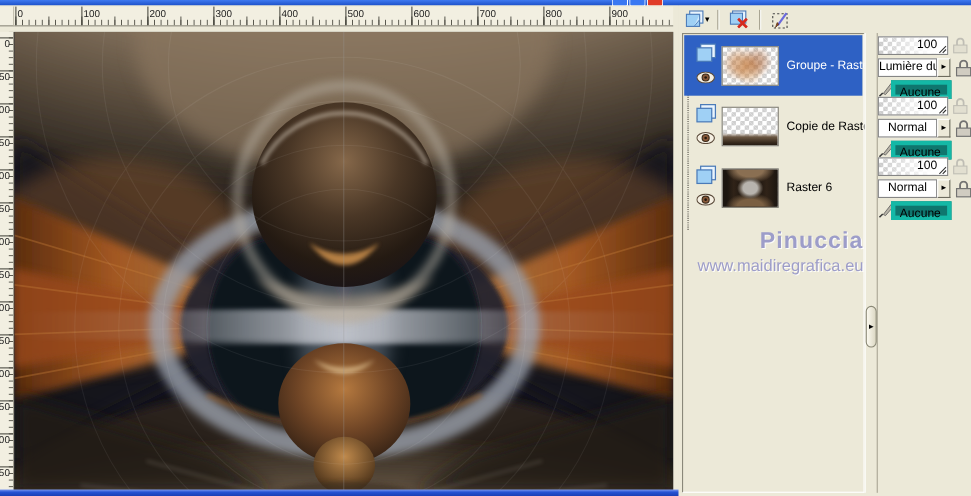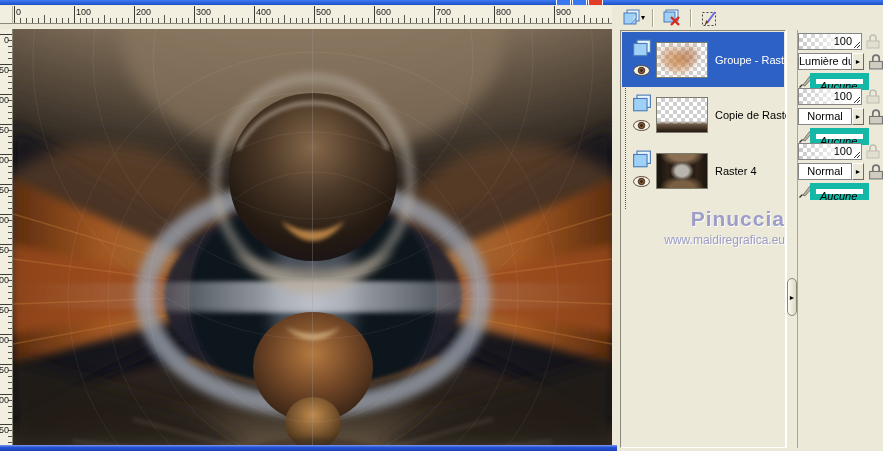--- a/index.html
+++ b/index.html
@@ -79,21 +79,21 @@
       radial-gradient(ellipse 34% 42% at 50% 50%, #b8b4ae 0 38%, #6a6055 55%, transparent 70%),
       radial-gradient(ellipse 60% 50% at 50% 0%, #8a6f52 0 40%, transparent 75%),
       radial-gradient(ellipse 60% 50% at 50% 100%, #7a5f42 0 40%, transparent 75%),
       linear-gradient(to right, #1c1610 0 8%, #302318 20%, #15100c 45%, #15100c 55%, #302318 80%, #1c1610 100%);
     background-color:#17120d; }
   .lrow .label { margin-left:7px; white-space:nowrap; }
 
   .watermark { position:absolute; left:0; top:176px; width:164px; text-align:right;
     color:#9d9dc9; text-shadow:1px 1px 0 rgba(255,255,255,.85); }
   .watermark .t1 { font-size:21px; font-weight:bold; letter-spacing:1px; }
-  .watermark .t2 { font-size:12px; margin-top:2px; }
+  .watermark .t2 { font-size:15px; margin-top:2px; }
 
   .splitter { position:absolute; left:169px; top:25px; width:12px; height:418px;
     background:#ece9d8; border-left:1px solid #fff; border-right:1px solid #a9a593; }
   .split-handle { position:absolute; left:0px; top:248px; width:10px; height:38px;
     background:linear-gradient(to right,#fbf9ef,#dcd8c4); border:1px solid #8a8876;
     border-radius:5px; display:flex; align-items:center; justify-content:center;
     font-size:7px; color:#000; cursor:pointer; }
 
   .controls { position:absolute; left:181px; top:25px; width:85px; height:418px; }
   .cgroup { position:absolute; left:0; width:100px; }
@@ -108,22 +108,22 @@
     cursor:pointer; }
   .opacity-val { position:absolute; right:9px; top:1px; font-size:11px; }
   .grip { position:absolute; right:0; bottom:0; }
   .blend-combo { width:54px; height:17px; border:1px solid #858585; background:#fff;
     text-align:center; line-height:15px; overflow:hidden; white-space:nowrap; cursor:pointer; }
   .blend-arrow { width:12px; height:17px; margin-left:0; background:#ece9d8;
     border:1px solid; border-color:#fff #6d6b5e #6d6b5e #fff; font-size:7px;
     display:flex; align-items:center; justify-content:center; cursor:pointer; }
   .lock { opacity:.95; margin-left:4px; flex:none; }
   .faint { opacity:.45; }
-  .link-tab { height:17px; border:6px solid #14b8a6; background:#ffffff; padding:0 6px 0 4px;
-    line-height:15px; margin-left:-3px; cursor:pointer;font-style:italic; }
+  .link-tab { height:17px; border:4px solid #14b8a6; background:#0f766e; padding:0 6px 0 4px;
+    line-height:15px; margin-left:-3px; cursor:pointer; }
 </style>
 </head>
 <body>
 
 <div class="titlebar">
   <div class="winbtn" style="left:556px; background:#3a78f2;"></div>
   <div class="winbtn" style="left:572px; background:#3a78f2;"></div>
   <div class="winbtn" style="left:588px; background:#e03c28;"></div>
 </div>
 
@@ -327,21 +327,21 @@
         </svg>
         <svg class="abs" style="left:3px;top:28px;" width="17" height="11" viewBox="0 0 17 11">
           <ellipse cx="8.5" cy="5.5" rx="8" ry="5" fill="#f5efe2" stroke="#5a4a3a"></ellipse>
           <circle cx="8.5" cy="5.5" r="3.2" fill="#8a5a3a" stroke="#3a2a1a"></circle>
           <circle cx="8.5" cy="5.5" r="1.2" fill="#241a10"></circle>
         </svg>
       </div>
       <div class="thumb">
           <div class="ov ov-fractal"></div>
         </div>
-      <span class="label">Raster 4</span>
+      <span class="label">Raster 6</span>
     </div>
 
     <div class="watermark">
       <div class="t1">Pinuccia</div>
       <div class="t2">www.maidiregrafica.eu</div>
     </div>
   </div>
 
   <div class="splitter">
     <div class="split-handle">

